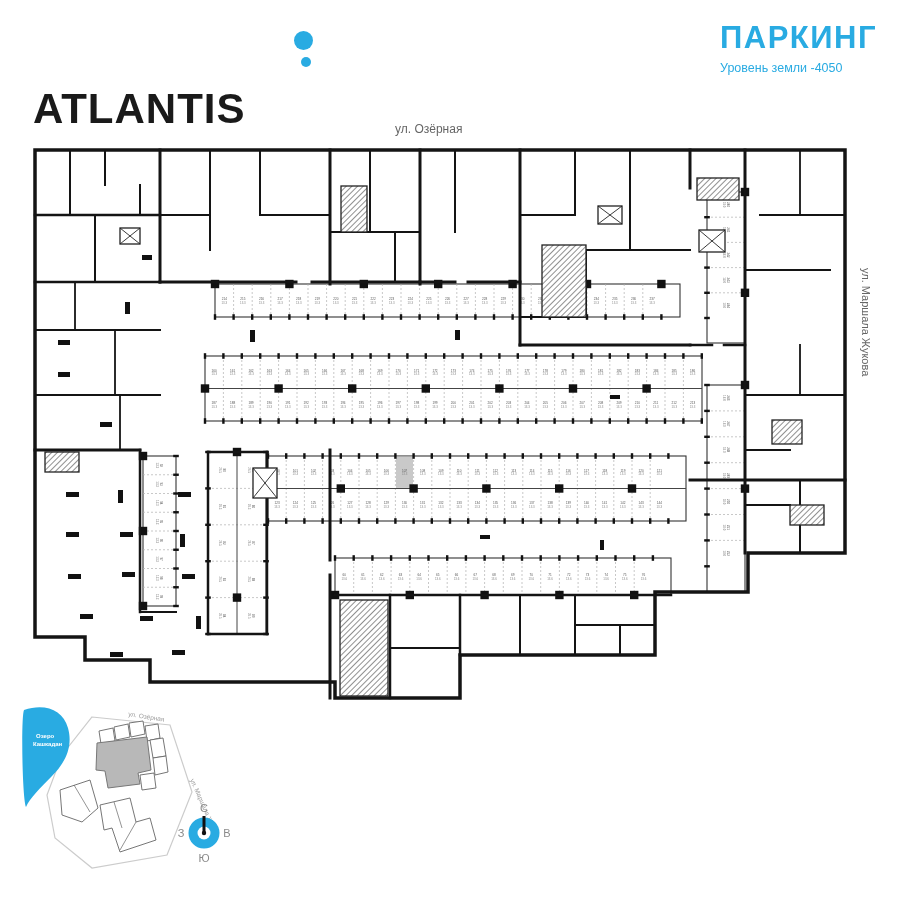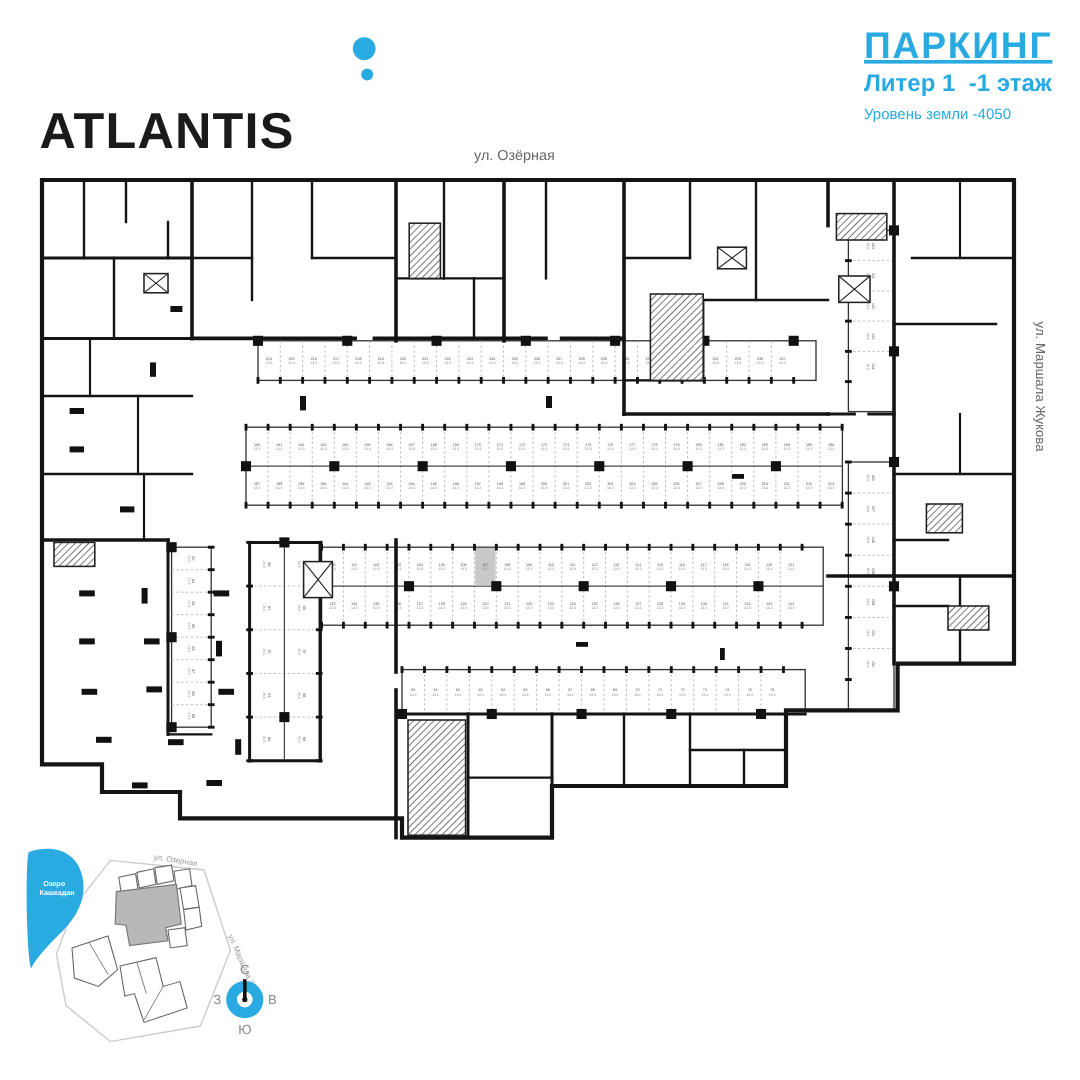--- a/index.html
+++ b/index.html
@@ -5,38 +5,37 @@
   html,body{margin:0;padding:0;background:#ffffff;}
   body{width:900px;height:900px;position:relative;overflow:hidden;
        font-family:"Liberation Sans", sans-serif;-webkit-font-smoothing:antialiased;}
   .abs{position:absolute;}
   
   #logo-text{left:33px;top:54px;font-size:42px;font-weight:800;letter-spacing:1px;color:#1a1a1a;margin-top:31px;}
   .logo-dot{border-radius:50%;}
   #logo-dot-big{left:294px;top:31px;width:19px;height:19px;}
   #logo-dot-small{left:301px;top:57px;width:10px;height:10px;}
   #title-block{left:720px;top:22px;width:170px;}
-  #page-title{font-size:31px;font-weight:700;letter-spacing:1.5px;line-height:1.05;text-decoration:underline;}
+  #page-title{font-size:31px;font-weight:700;letter-spacing:1.5px;line-height:1.05;}
   #page-subtitle{font-size:20px;font-weight:600;margin-top:4px;white-space:pre;}
   #level-note{font-size:12.5px;font-weight:500;margin-top:6px;}
   
   #street-top{left:395px;top:122px;font-size:12px;color:#666;}
   #street-right{left:872px;top:268px;font-size:11px;color:#666;transform:rotate(90deg);transform-origin:left top;white-space:nowrap;}
   svg{position:absolute;left:0;top:0;}
 </style>
 </head>
 <body>
 
 <div class="abs" id="logo-text">ATLANTIS</div>
 <div class="abs logo-dot" id="logo-dot-big" style="background: rgb(41, 171, 226);"></div>
 <div class="abs logo-dot" id="logo-dot-small" style="background: rgb(41, 171, 226);"></div>
 
 <div class="abs" id="title-block" style="color: rgb(41, 171, 226);">
   <div id="page-title">ПАРКИНГ</div>
-  <div id="page-subtitle">Литер 1  -1 этаж</div>
   <div id="level-note">Уровень земли -4050</div>
 </div>
 
 <div class="abs" id="street-top">ул. Озёрная</div>
 <div class="abs" id="street-right">ул. Маршала Жукова</div>
 
 <svg id="plan-svg" width="900" height="900" viewBox="0 0 900 900">
   <defs>
     <pattern id="hatch" width="4" height="4" patternUnits="userSpaceOnUse" patternTransform="rotate(45)">
       <rect width="4" height="4" fill="#ffffff"></rect>

